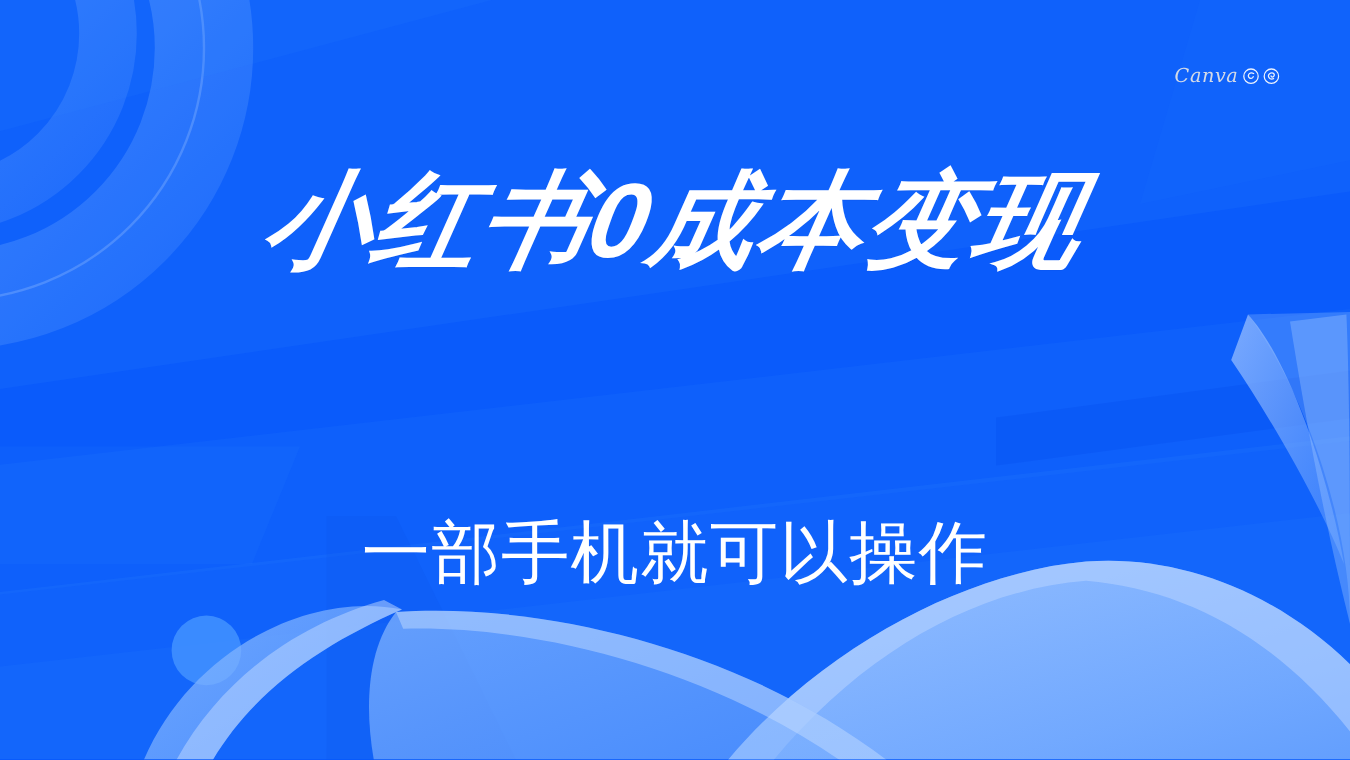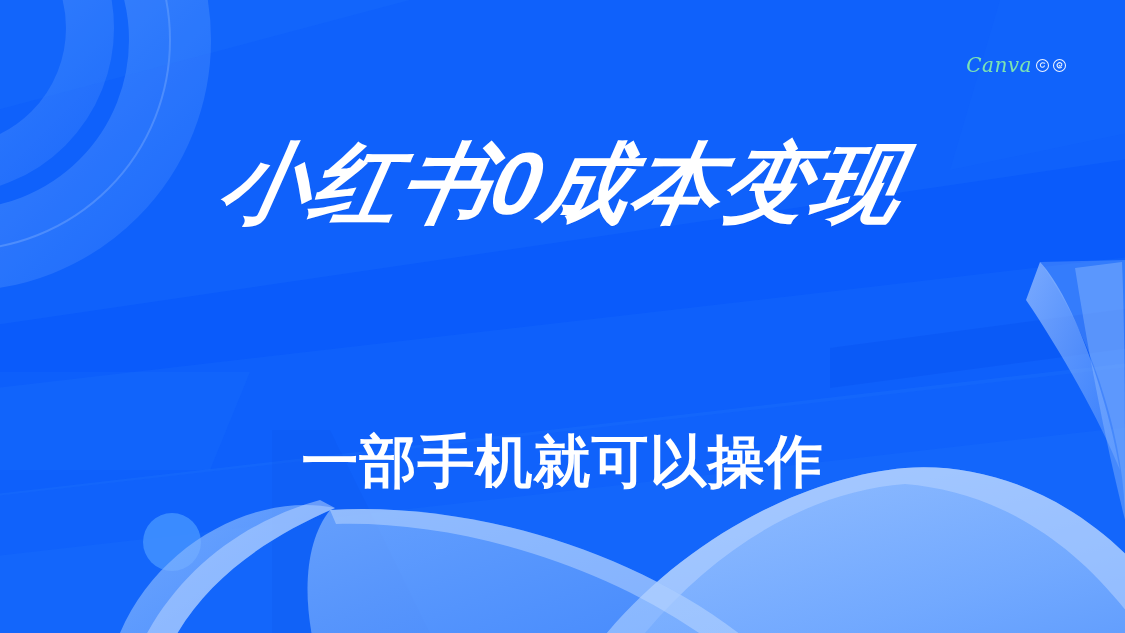--- a/index.html
+++ b/index.html
@@ -76,42 +76,42 @@
   }
 
   .tagline {
     position: absolute;
     left: 0;
     right: 0;
     top: 432px;
     text-align: center;
     color: #ffffff;
     font-size: 57px;
-    font-weight: bold;
+    font-weight: normal;
     letter-spacing: 1px;
     white-space: nowrap;
     line-height: 1.05;
   }
 
   
   .watermark {
     position: absolute;
     right: 58px;
     top: 55px;
     z-index: 50;
     display: flex;
     align-items: center;
     gap: 3px;
     opacity: 0.92;
   }
   .watermark-text {
-    color: #86efac;
+    color: #e5e5e5;
     font-family: "DejaVu Serif", serif;
     font-style: italic;
-    font-size: 20px;
+    font-size: 16px;
     letter-spacing: 0.5px;
     line-height: 1;
   }
   .watermark-marks {
     display: flex;
     align-items: center;
     gap: 2px;
   }
 </style>
 </head>

